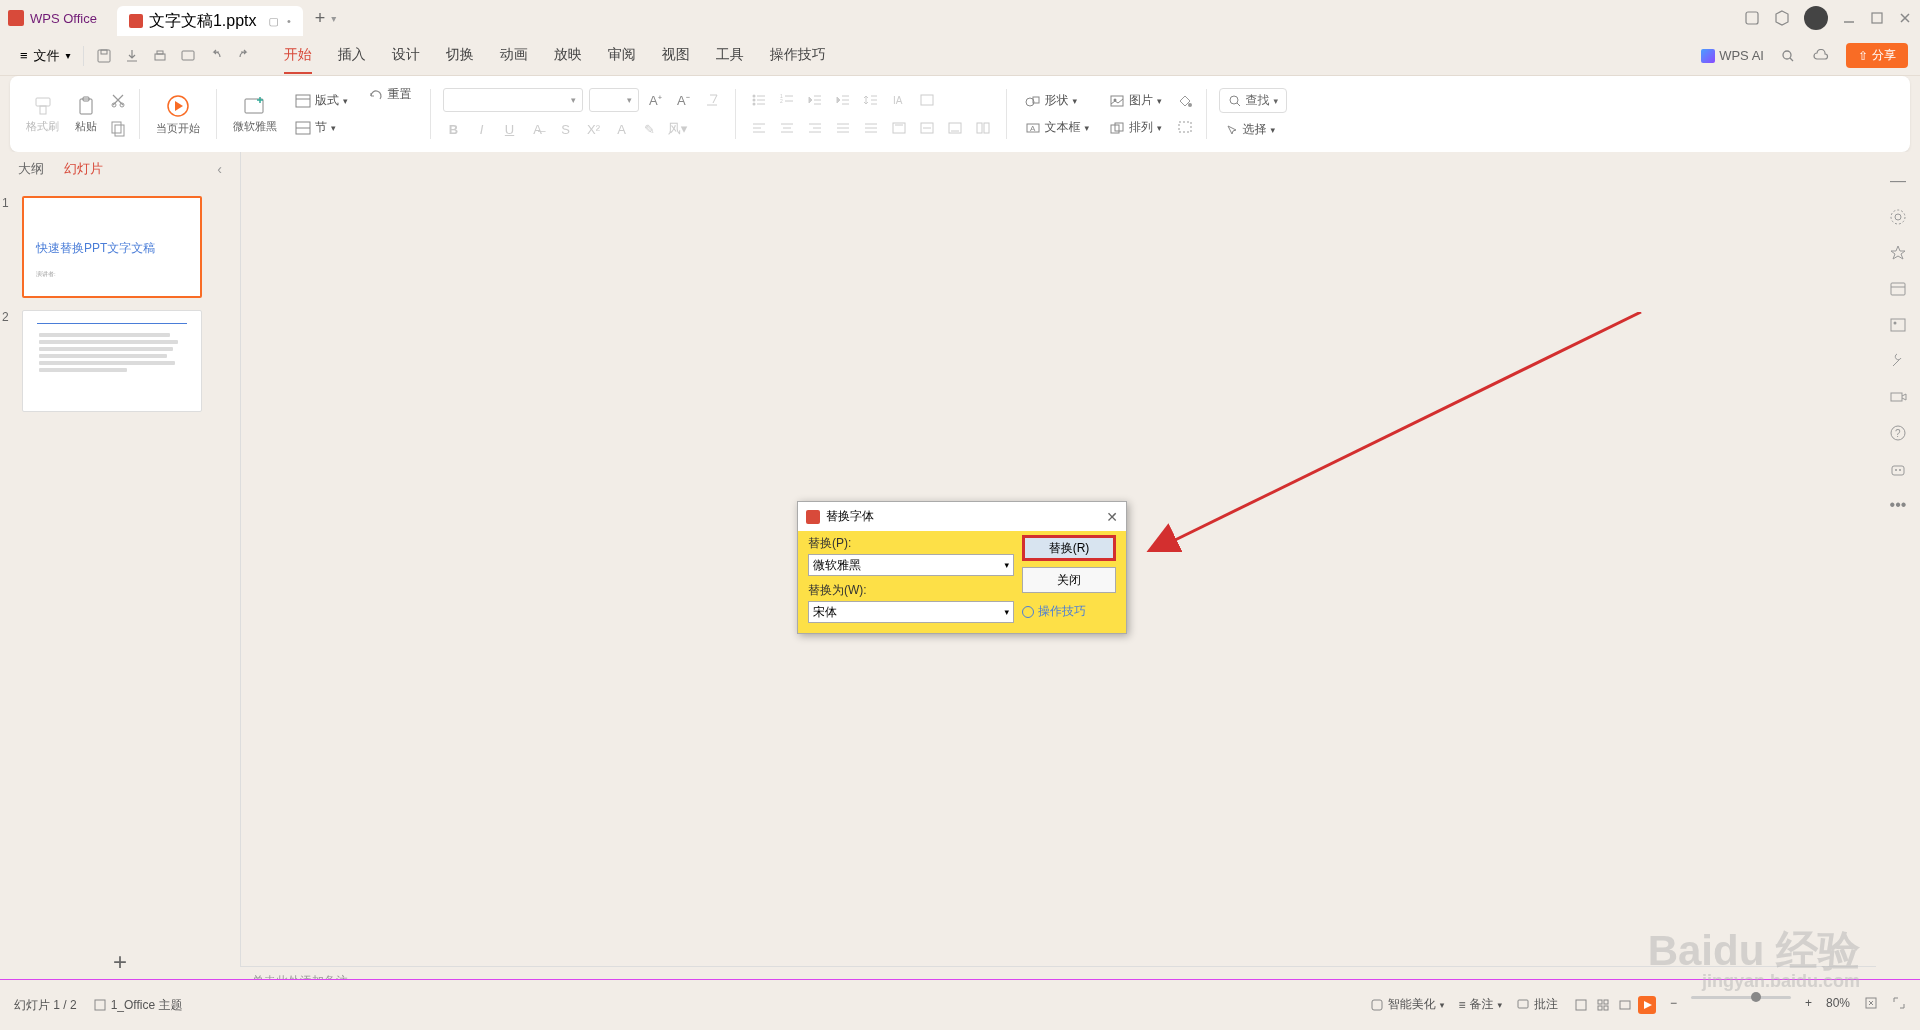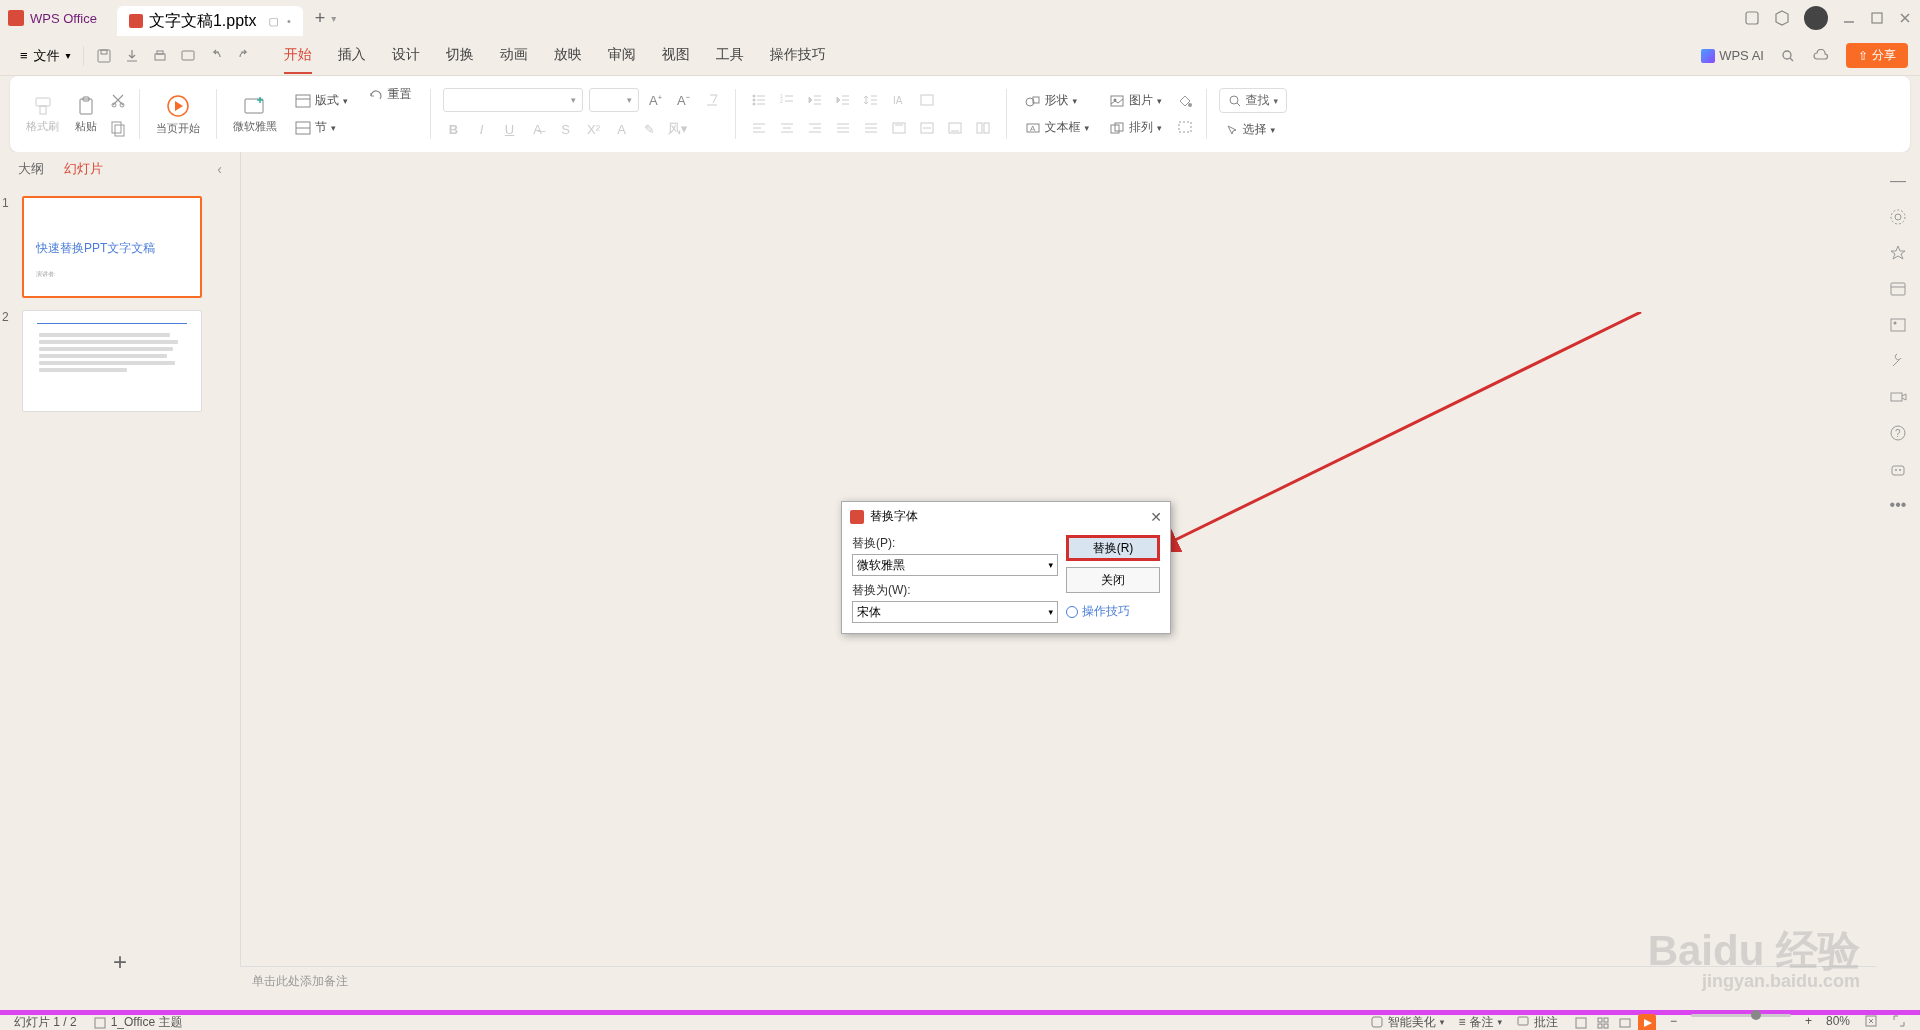--- a/index.html
+++ b/index.html
@@ -62,42 +62,42 @@
 .slide-canvas { position: absolute; top: 30px; left: 90px; width: 1000px; height: 562px; background: #fff; box-shadow: 0 2px 8px rgba(0,0,0,0.1); }
 .slide-deco1 { position:absolute; top:10px; left:80px; width:160px; height:160px; border-radius:50%; background:radial-gradient(circle, #f0f4fa 0%, #fff 70%);}
 .slide-deco2 { position:absolute; bottom:80px; right:40px; width:240px; height:240px; border-radius:50%; background:radial-gradient(circle, #eef2f8 0%, #fff 70%);}
 .slide-title { position: absolute; top: 200px; left: 100px; font-size: 72px; color: #4a7dd8; font-family: serif; letter-spacing: 8px; }
 .slide-sub { position: absolute; top: 420px; left: 70px; font-size: 24px; color: #4a7dd8; }
 .slide-bar { position:absolute; bottom:40px; left:60px; width:260px; height:8px; background:#e8eef8; border-radius:4px;}
 
 .right-rail { width: 44px; background: #f2ede7; display: flex; flex-direction: column; align-items: center; gap: 18px; padding-top: 20px; color: #888; }
 
 
-.dialog { position: absolute; top: 349px; left: 600px; width: 330px; background: #ffffff; border: 1px solid #aaa; box-shadow: 2px 2px 8px rgba(0,0,0,0.3); z-index: 100; }
+.dialog { position: absolute; top: 349px; left: 556px; width: 330px; background: #fde047; border: 1px solid #aaa; box-shadow: 2px 2px 8px rgba(0,0,0,0.3); z-index: 100; }
 .dialog-title { display: flex; align-items: center; padding: 6px 8px; font-size: 12px; background: #fff; }
 .dialog-title-icon { width: 14px; height: 14px; background: #d84a3a; border-radius: 2px; margin-right: 6px; }
 .dialog-close { margin-left: auto; font-size: 14px; color: #666; cursor: pointer; }
 .dialog-body { padding: 4px 10px; display: flex; gap: 8px; }
 .dialog-fields { flex: 1; }
 .dlg-label { font-size: 12px; color: #333; margin-bottom: 2px; }
 .dlg-select { width: 100%; height: 22px; border: 1px solid #aaa; background: #fff; font-size: 12px; padding: 0 4px; display:flex; align-items:center; justify-content:space-between; margin-bottom: 6px;}
 .dialog-buttons { display: flex; flex-direction: column; gap: 6px; width: 94px; }
 .dlg-btn { height: 26px; border: 1px solid #aaa; background: #f8f8f8; font-size: 12px; display: flex; align-items: center; justify-content: center; cursor: pointer; }
 .dlg-btn.highlighted { border: 3px solid #d32f2f; background: #d8e4f0; }
 .dlg-link { font-size: 12px; color: #4a7dd8; display: flex; align-items: center; gap: 4px; margin-top: 4px;}
 .dlg-link-icon { width:12px; height:12px; border:1px solid #4a7dd8; border-radius:50%;}
 
 
 .arrow-svg { position: absolute; top: 160px; left: 700px; width: 720px; height: 240px; z-index: 50; pointer-events: none; }
 
 
 .notes-area { position: absolute; bottom: 34px; left: 240px; right: 44px; height: 30px; background: #f2ede7; border-top: 1px solid #ddd; padding: 6px 12px; font-size: 12px; color: #999; }
 
 
-.status-bar { position: absolute; bottom: 0; left: 0; right: 0; height: 20px; background: #f2ede7; border-top: 5px solid #d946ef; display: flex; align-items: center; padding: 0 14px; font-size: 12px; color: #555; gap: 16px; }
+.status-bar { position: absolute; bottom: 0; left: 0; right: 0; height: 51px; background: #f2ede7; border-top: 1px solid #d946ef; display: flex; align-items: center; padding: 0 14px; font-size: 12px; color: #555; gap: 16px; }
 .status-right { margin-left: auto; display: flex; align-items: flex-start; gap: 14px; }
 .zoom-slider { width: 100px; height: 3px; background: #ccc; position: relative; border-radius: 2px;}
 .zoom-thumb { position: absolute; left: 60%; top: -4px; width: 10px; height: 10px; background: #888; border-radius: 50%; }
 .view-btn { width:18px; height:18px; display:flex; align-items:center; justify-content:center; border-radius:3px;}
 .view-btn.active { background:#f96c25; color:#fff;}
 
 
 .watermark { position: absolute; bottom: 40px; right: 60px; font-size: 42px; color: rgba(180,180,180,0.5); font-weight: bold; z-index: 200; pointer-events:none; text-align:right; line-height:1;}
 .watermark-sub { font-size: 18px; color: rgba(180,180,180,0.5);}
 

